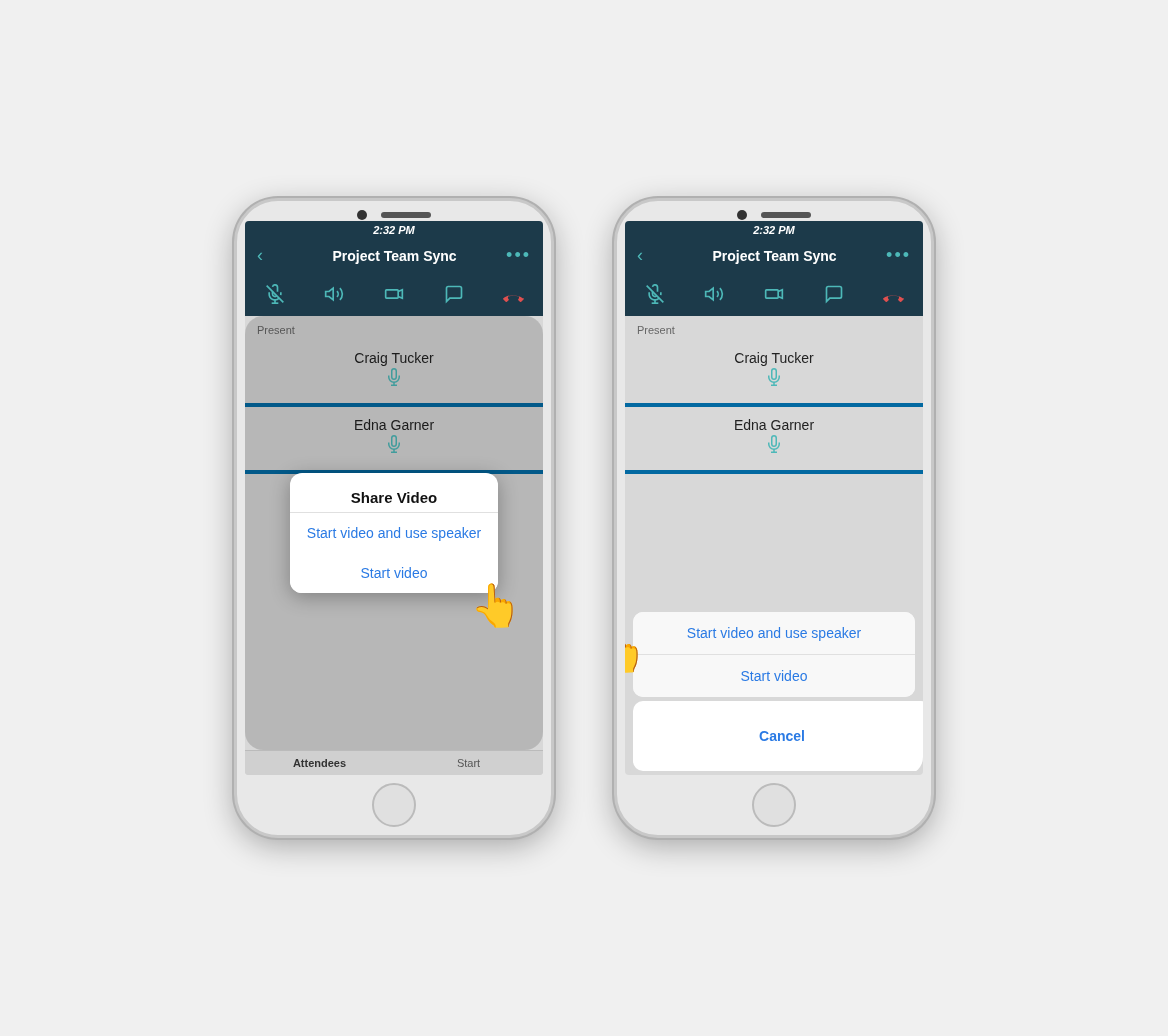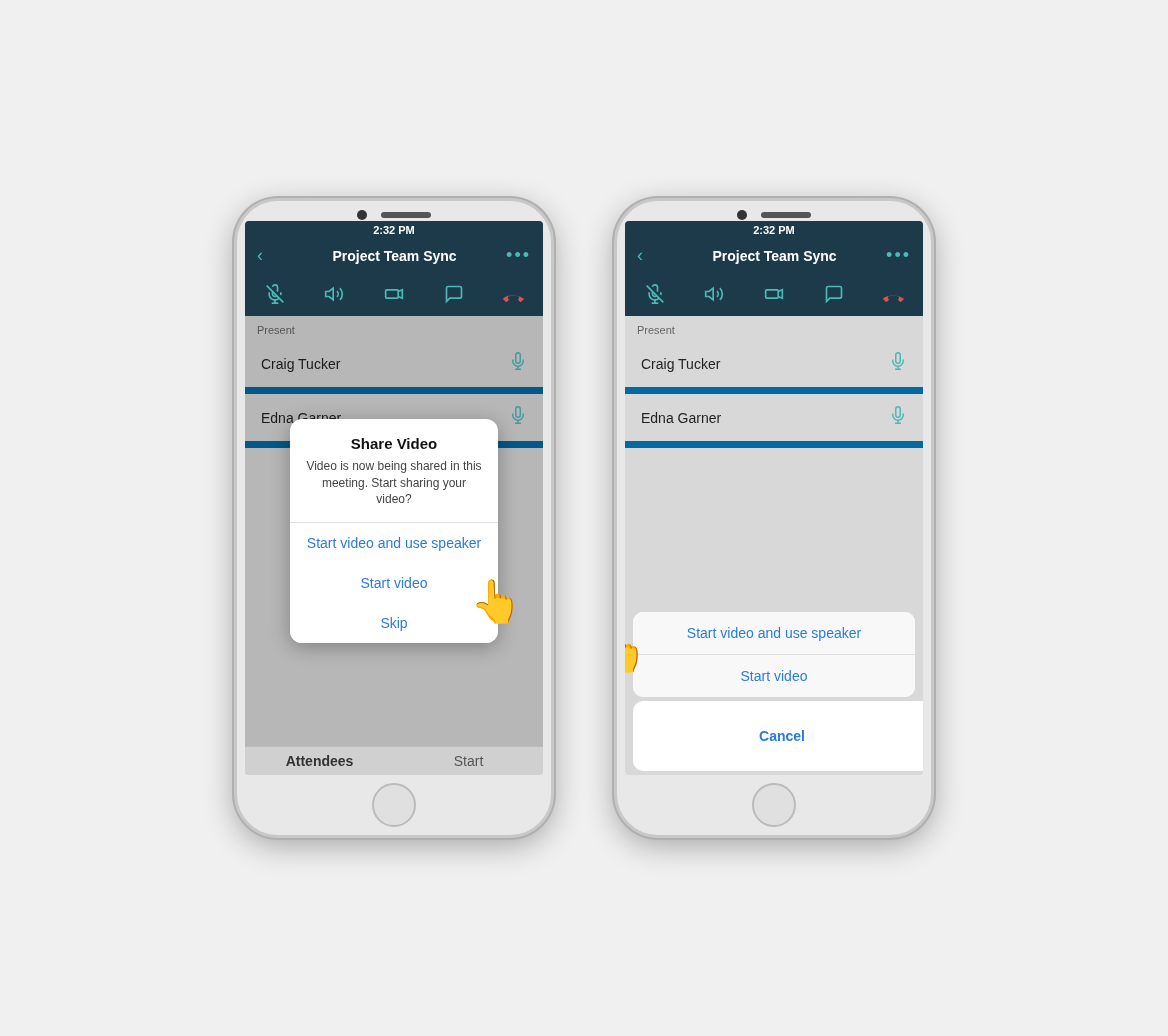--- a/index.html
+++ b/index.html
@@ -93,20 +93,21 @@
 
     
     .status-bar {
       background: #1c3a4a;
       color: white;
       font-size: 11px;
       font-weight: 600;
       text-align: center;
       padding: 3px 0;
       flex-shrink: 0;
+      font-style: italic;
     }
 
     
     .nav-bar {
       background: #1c3a4a;
       color: white;
       display: flex;
       align-items: center;
       justify-content: space-between;
       padding: 6px 12px;
@@ -155,35 +156,37 @@
     .toolbar-icon.red {
       color: #e05050;
     }
 
     
     .content {
       flex: 1;
       background: #d8d8d8;
       overflow: hidden;
       position: relative;
+      border-radius: 18px;
     }
 
     .section-label {
       font-size: 11px;
       color: #666;
       padding: 8px 12px 4px;
     }
 
     .participant-row {
       display: flex;
       align-items: center;
       justify-content: space-between;
-      padding: 10px 16px;
-      border-bottom: 7px solid #0369a1;
+      padding: 10px 0;
+      border-bottom: 4px solid #0369a1;
       background: #d8d8d8;
+      flex-direction: column;
     }
 
     .participant-name {
       font-size: 14px;
       color: #222;
     }
 
     .mic-icon {
       color: #4db8b8;
       font-size: 18px;
@@ -194,21 +197,21 @@
       background: #d0d0d0;
       display: flex;
       border-top: 1px solid #bbb;
       flex-shrink: 0;
     }
 
     .tab-item {
       flex: 1;
       text-align: center;
       padding: 6px 0;
-      font-size: 14px;
+      font-size: 11px;
       color: #555;
       background: #d0d0d0;
     }
 
     .tab-item.active {
       color: #333;
       font-weight: 600;
     }
 
     
@@ -405,25 +408,23 @@
               <path d="M19 10v2a7 7 0 01-14 0v-2"></path>
               <line x1="12" y1="19" x2="12" y2="23"></line>
               <line x1="8" y1="23" x2="16" y2="23"></line>
             </svg>
           </span>
         </div>
 
         <div class="modal-overlay">
           <div class="modal-box">
             <div class="modal-title">Share Video</div>
-            <div class="modal-body">Video is now being shared in this meeting. Start sharing your video?</div>
             <div class="modal-actions">
               <button class="modal-btn">Start video and use speaker</button>
               <button class="modal-btn">Start video</button>
-              <button class="modal-btn">Skip</button>
             </div>
           </div>
 
           <div style="position:absolute; bottom:120px; right:20px; font-size:42px; pointer-events:none;">👆</div>
         </div>
       </div>
 
       <div class="tab-bar">
         <div class="tab-item active">Attendees</div>
         <div class="tab-item">Start</div>

